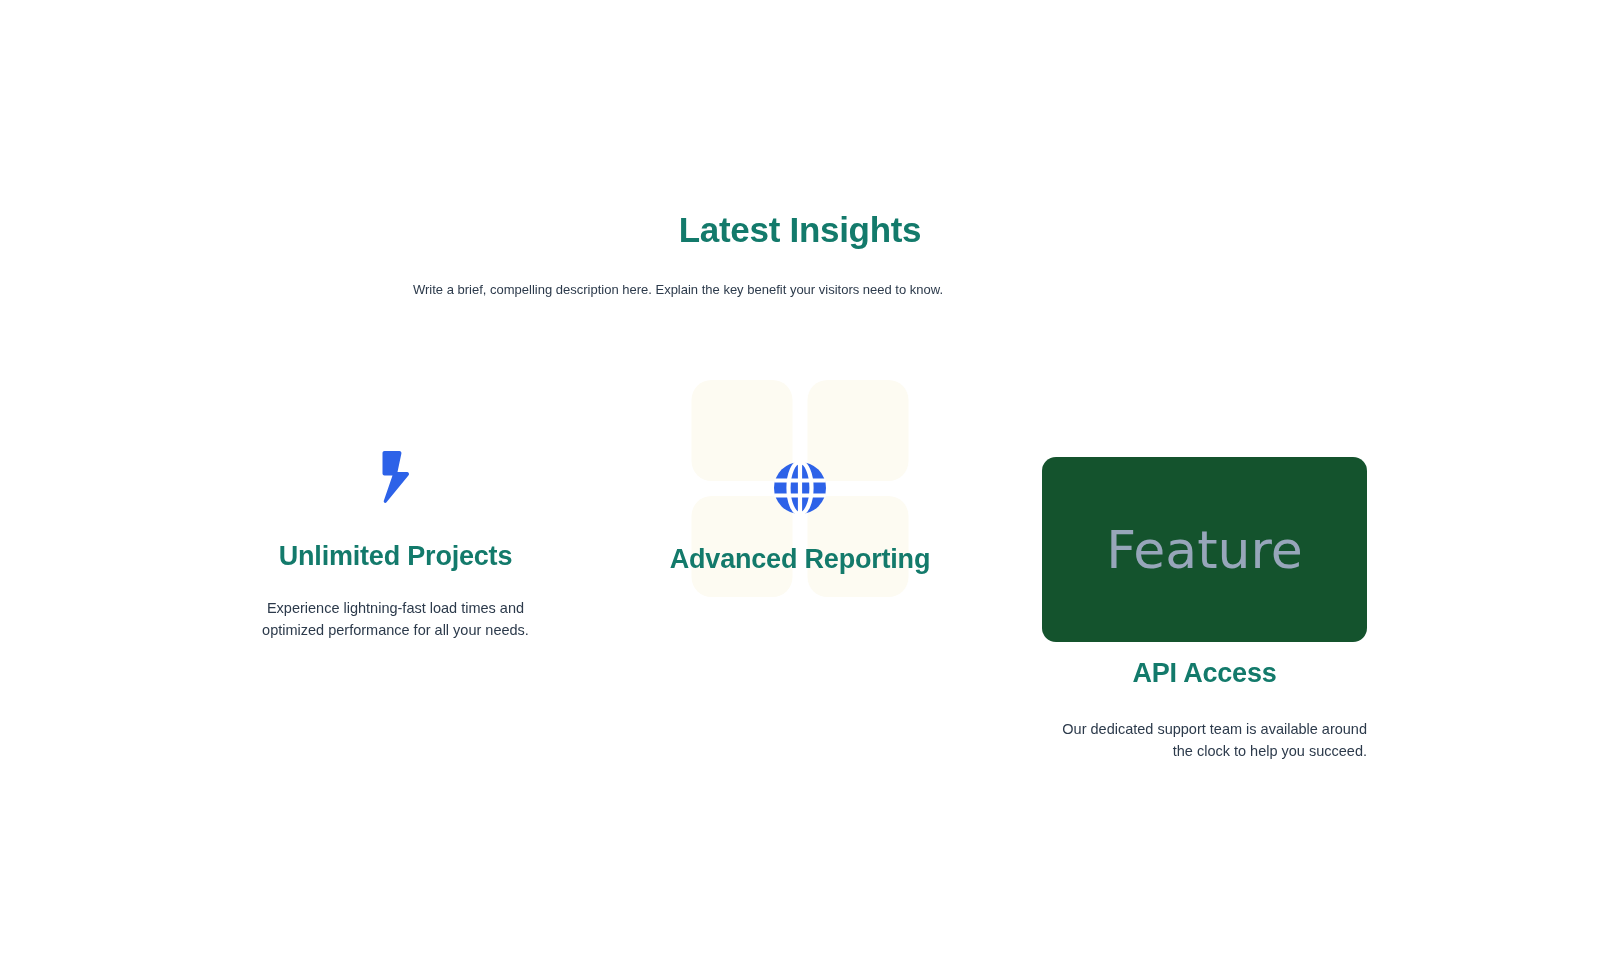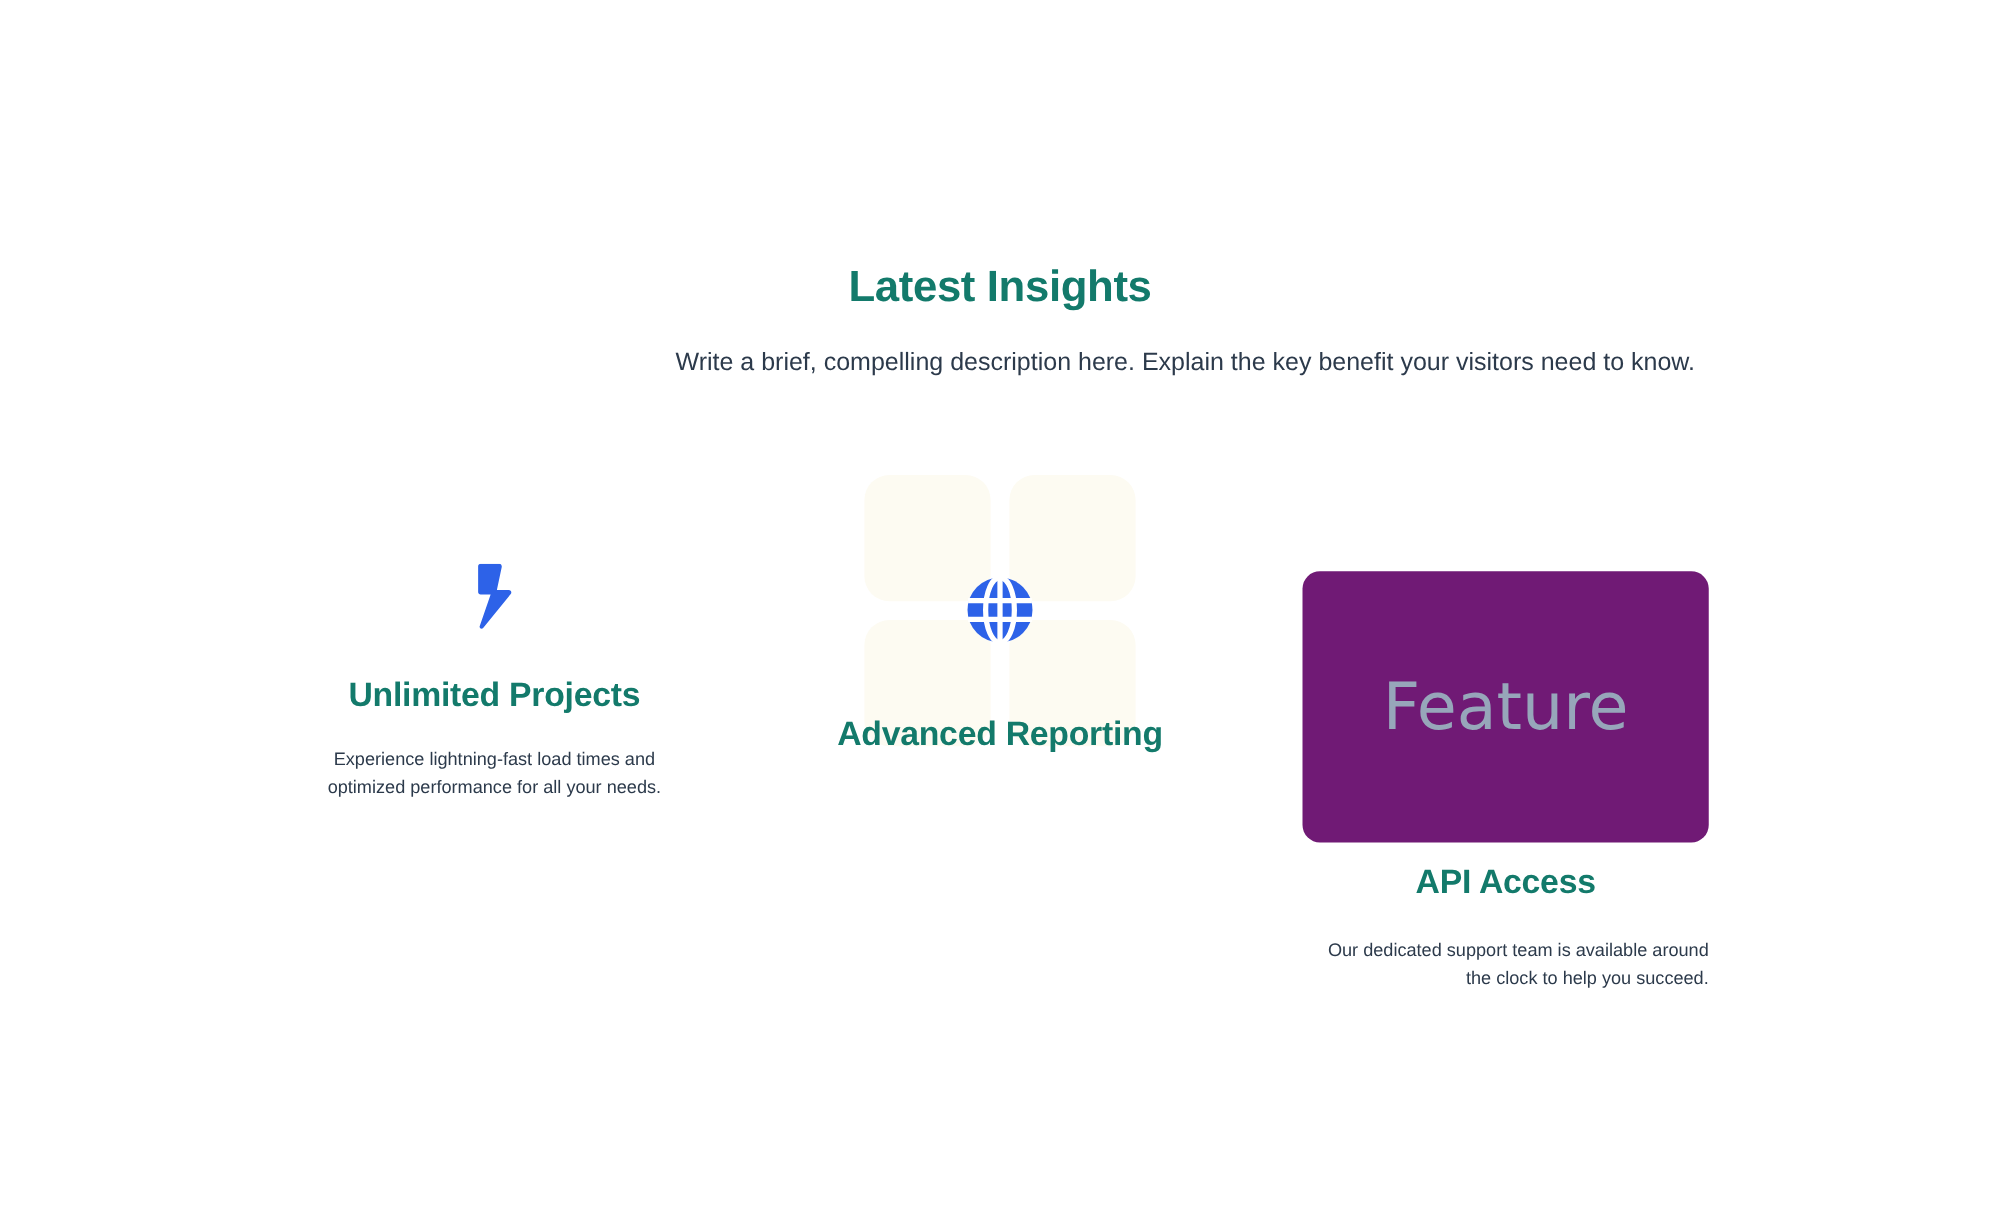--- a/index.html
+++ b/index.html
@@ -36,22 +36,22 @@
     letter-spacing: -0.3px;
     color: #137A6B;
     line-height: 44px;
   }
 
   .section-subtitle {
     position: absolute;
     left: 0;
     top: 267px;
     width: 1356px;
-    text-align: right;
-    font-size: 20px;
+    text-align: center;
+    font-size: 13px;
     font-weight: 400;
     color: #2C3A4B;
     line-height: 22px;
   }
 
   
   .features {
     position: absolute;
     left: 233px;
     top: 355px;
@@ -95,21 +95,21 @@
     width: 46px;
     height: 56px;
     display: flex;
     align-items: center;
     justify-content: center;
   }
   .col-1 .feature-title { margin-top: 36px; }
   .col-1 .feature-desc  { margin-top: 27px; width: 290px; }
 
   
-  .col-2 { padding-top: 0; gap: 28px; }
+  .col-2 { padding-top: 0; }
   .tile-grid {
     position: absolute;
     left: 50%;
     top: 13px;
     transform: translateX(-50%);
     width: 217px;
     height: 217px;
     display: grid;
     grid-template-columns: 101px 101px;
     grid-template-rows: 101px 101px;
@@ -130,23 +130,23 @@
     align-items: center;
     justify-content: center;
   }
   .col-2 .feature-title { position: relative; z-index: 2; margin-top: 29px; }
   .col-2 .feature-desc  { position: relative; z-index: 2; margin-top: 24px; width: 325px; }
 
   
   .col-3 { padding-top: 90px; }
   .placeholder-box {
     width: 325px;
-    height: 217px;
+    height: 185px;
     border-radius: 14px;
-    background: #701a75;
+    background: #14532d;
     display: flex;
     align-items: center;
     justify-content: center;
   }
   .placeholder-label {
     font-size: 52px;
     font-weight: 400;
     color: #97A6BA;
     font-family: "DejaVu Sans", sans-serif;
     letter-spacing: 0px;

